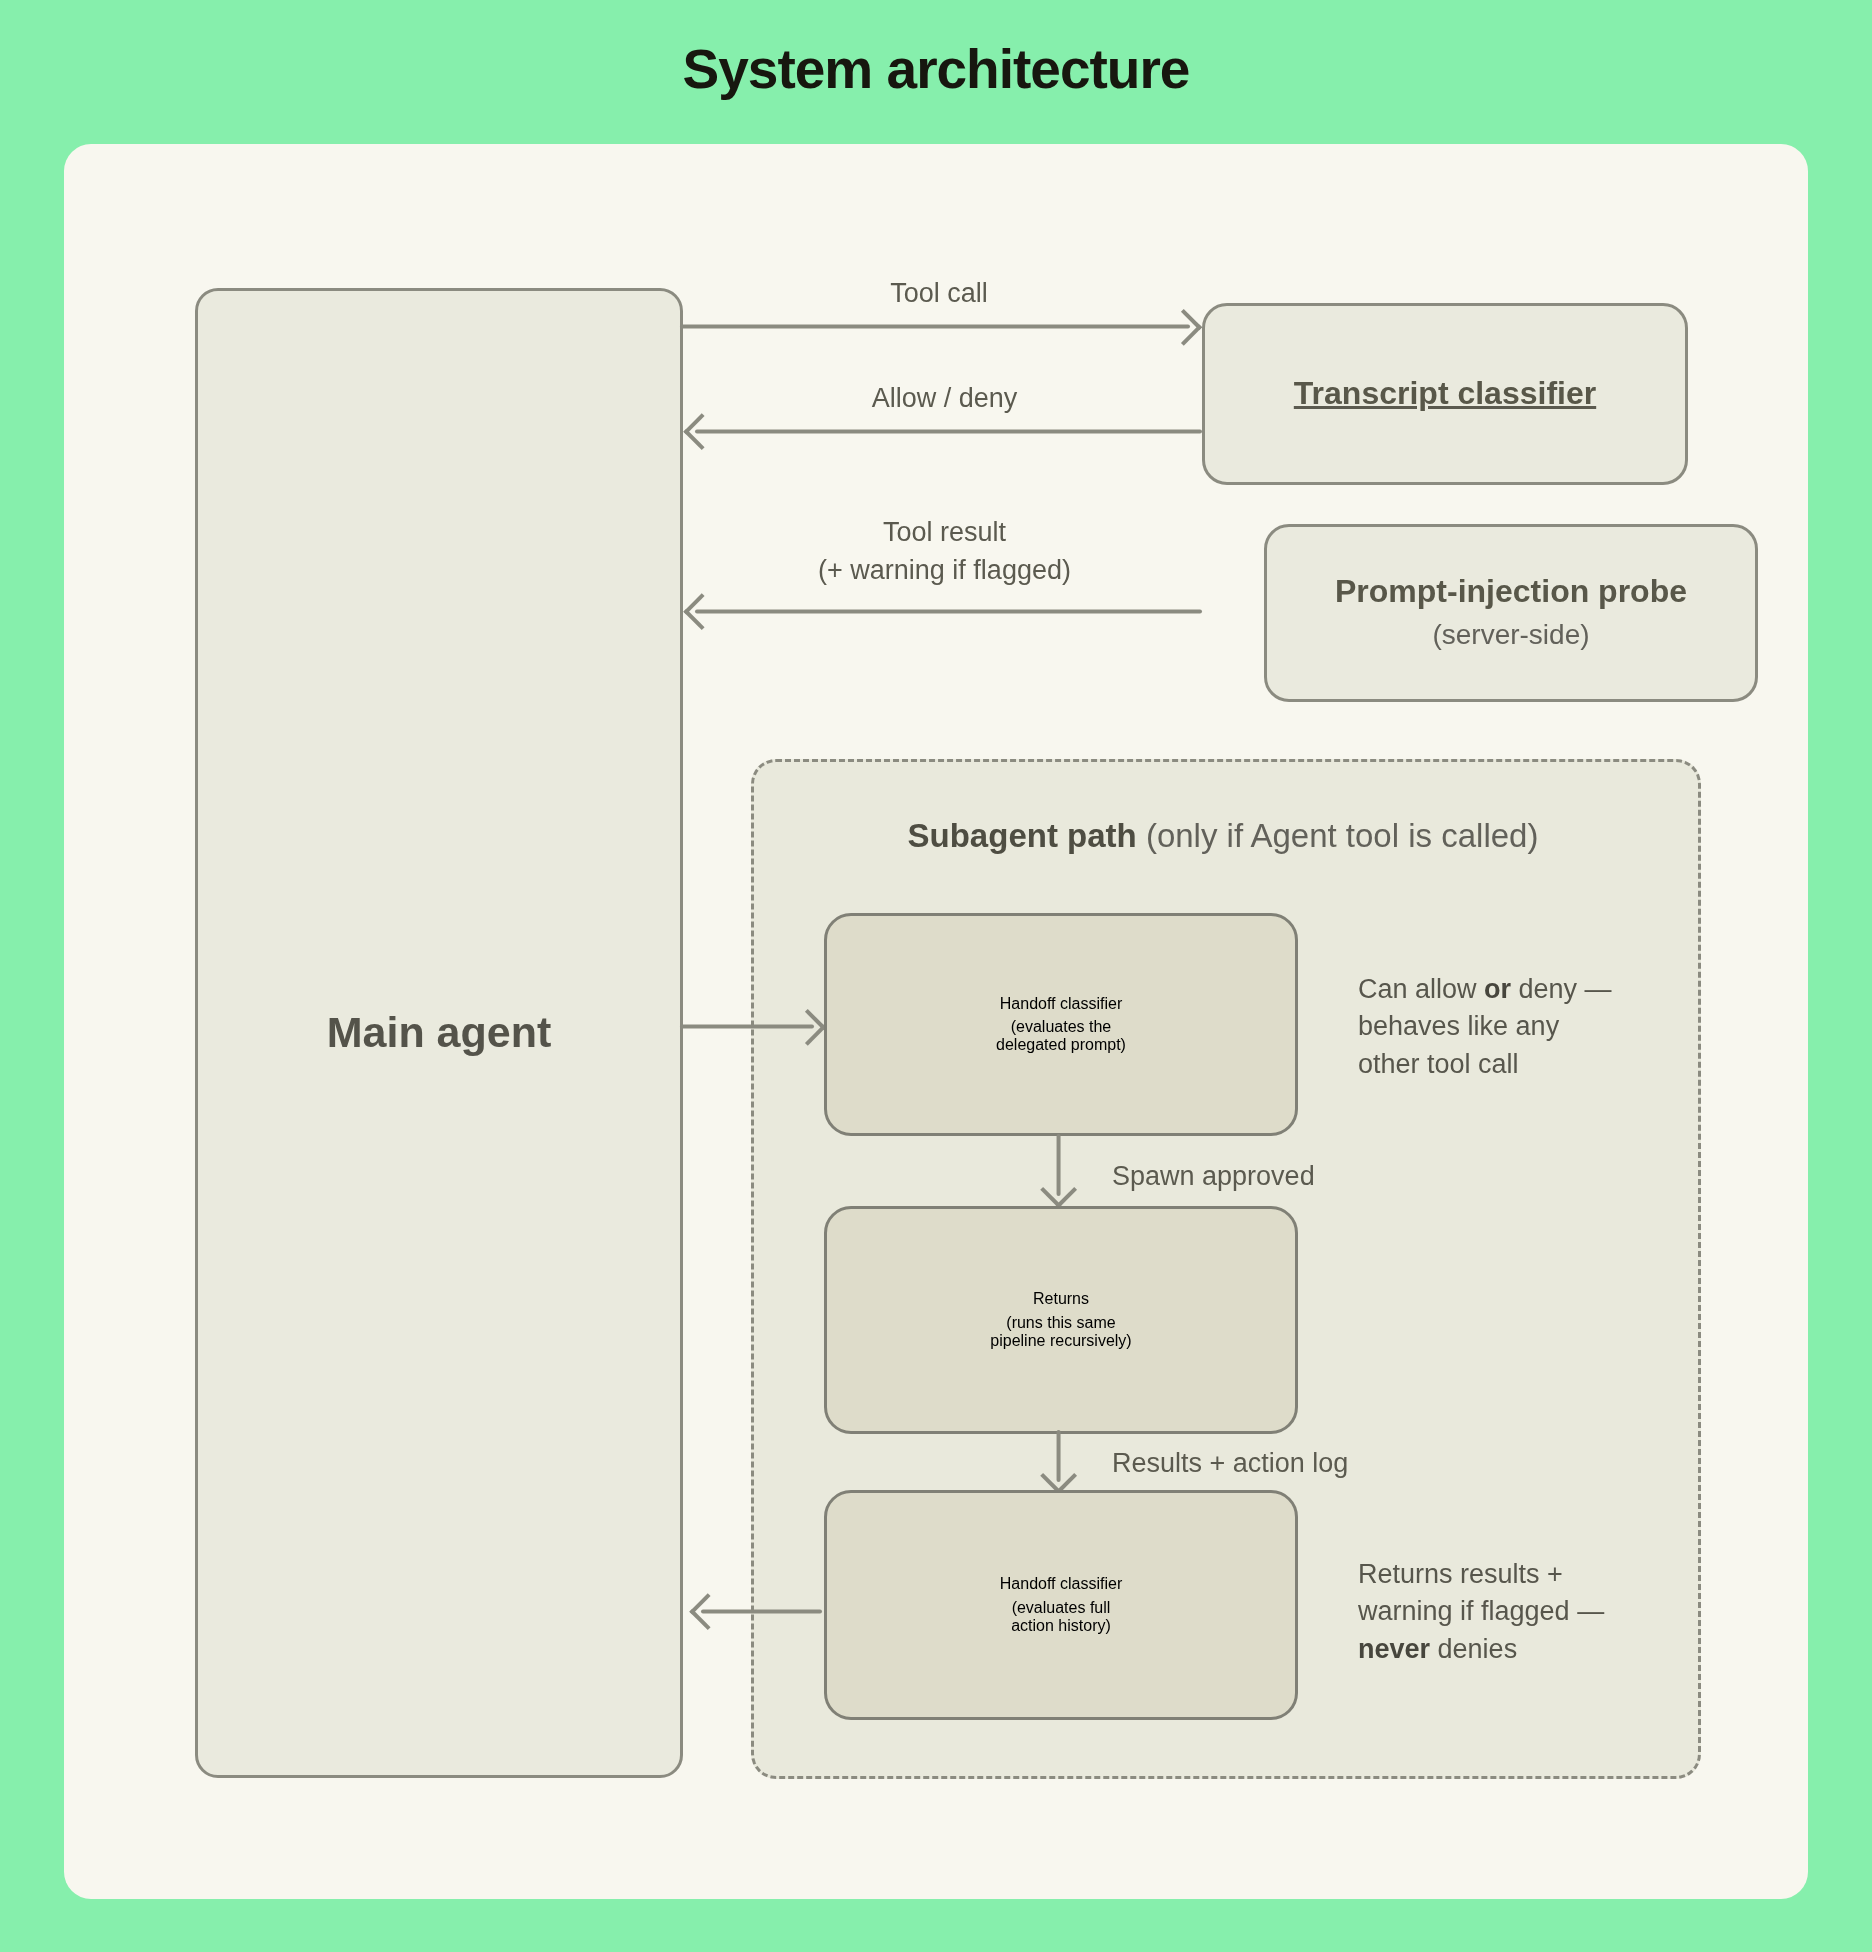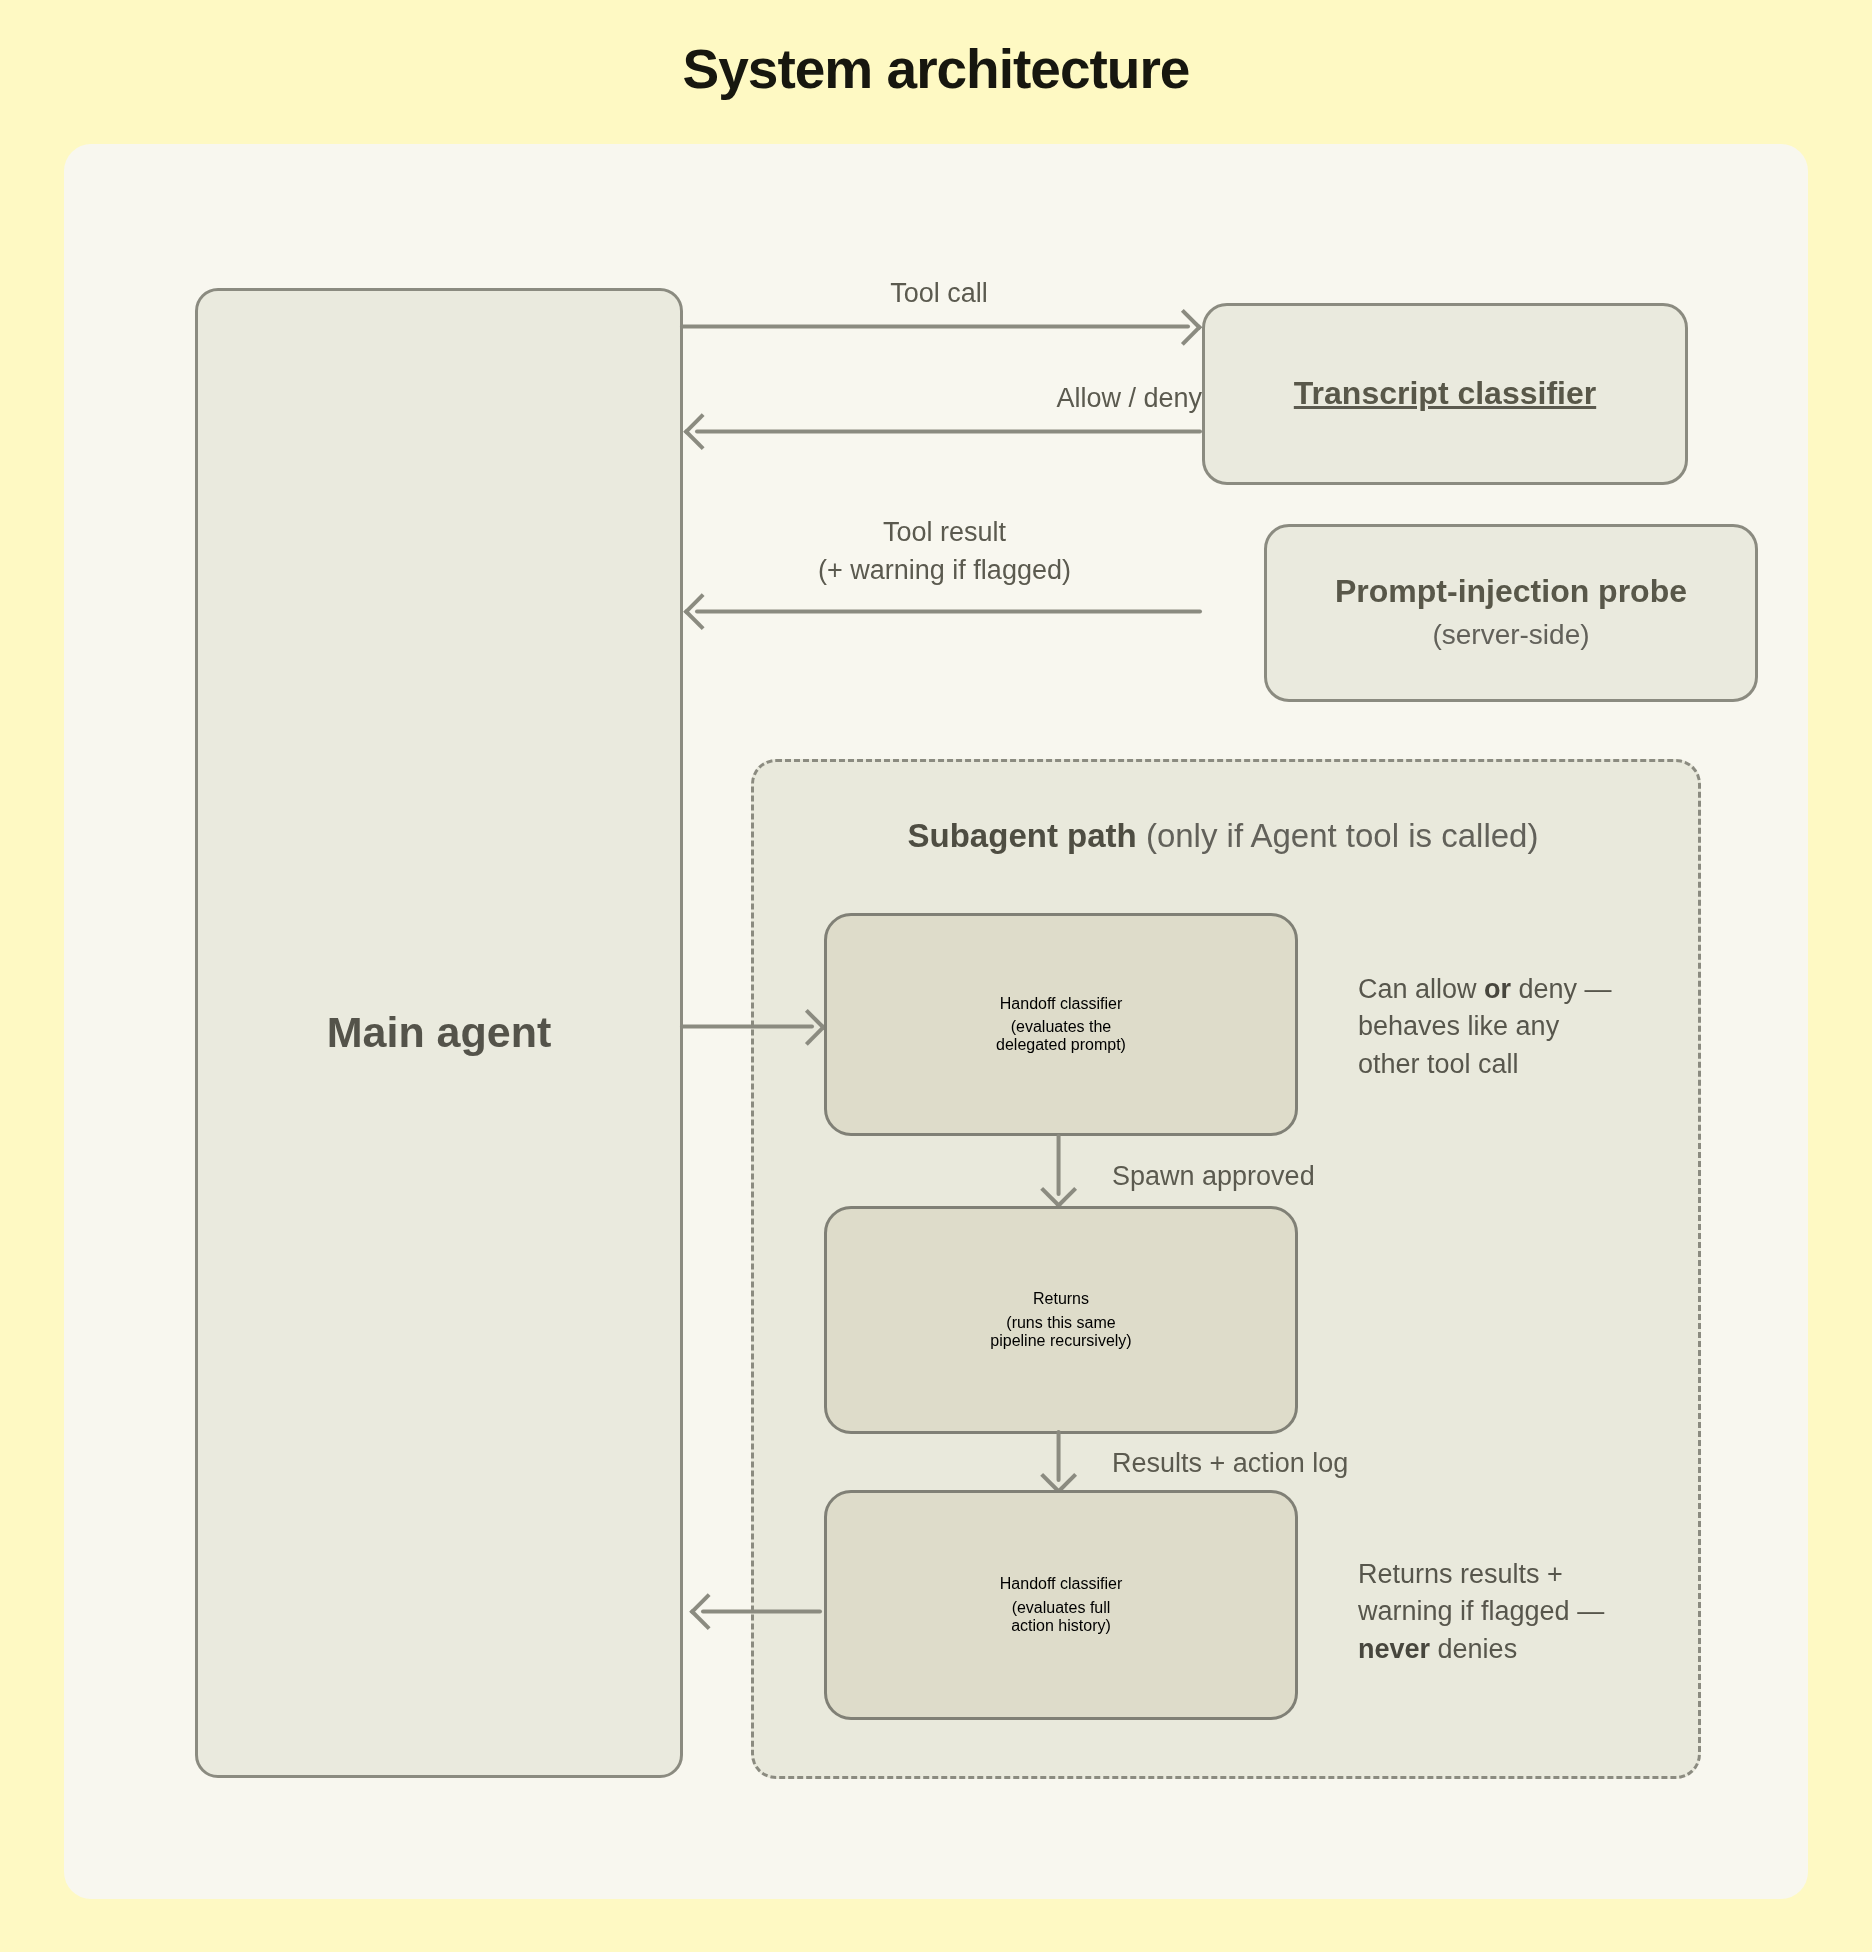--- a/index.html
+++ b/index.html
@@ -1,17 +1,17 @@
 <!DOCTYPE html>
 <html><head>
 <meta charset="utf-8">
 <style>
   html,body{margin:0;padding:0;background:#ecede1;}
   .canvas{
-    position:relative;width:1872px;height:1952px;background:#fef9c3;
+    position:relative;width:1872px;height:1952px;background:#86efac;
     font-family:"Liberation Sans", sans-serif;overflow:hidden;
   }
   .page-title{
     position:absolute;left:0;top:37px;width:100%;text-align:center;
     font-size:55px;font-weight:800;letter-spacing:-1px;color:#17170f;
   }
   .panel{
     position:absolute;left:64px;top:144px;width:1744px;height:1755px;
     background:#f8f7ef;border-radius:27px;
   }
@@ -90,21 +90,21 @@
   <div class="arrow arrow-h right" style="left:680px;top:312px;width:518px;">
     <span class="line"></span>
     <span class="head"></span>
   </div>
   <div class="flow-label centered" style="left:680px;top:275px;width:518px;">Tool call</div>
 
   <div class="arrow arrow-h left" style="left:687px;top:417px;width:515px;">
     <span class="line"></span>
     <span class="head"></span>
   </div>
-  <div class="flow-label centered" style="left:687px;top:380px;width:515px;text-align:right;">Allow / deny</div>
+  <div class="flow-label centered" style="left:687px;top:380px;width:515px;">Allow / deny</div>
 
   <div class="arrow arrow-h left" style="left:687px;top:597px;width:515px;">
     <span class="line"></span>
     <span class="head"></span>
   </div>
   <div class="flow-label centered" style="left:687px;top:514px;width:515px;">
     <div>Tool result</div>
     <div>(+ warning if flagged)</div>
   </div>
 

